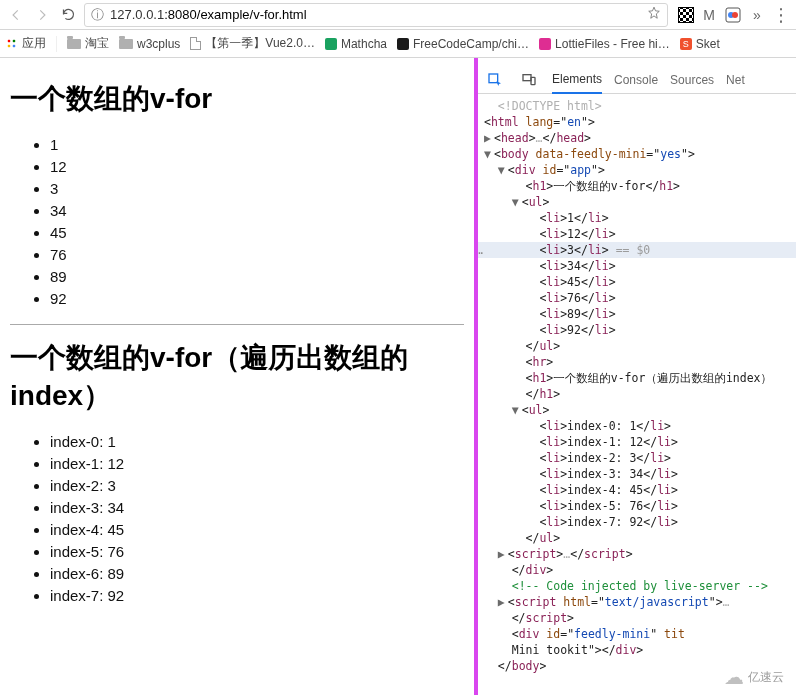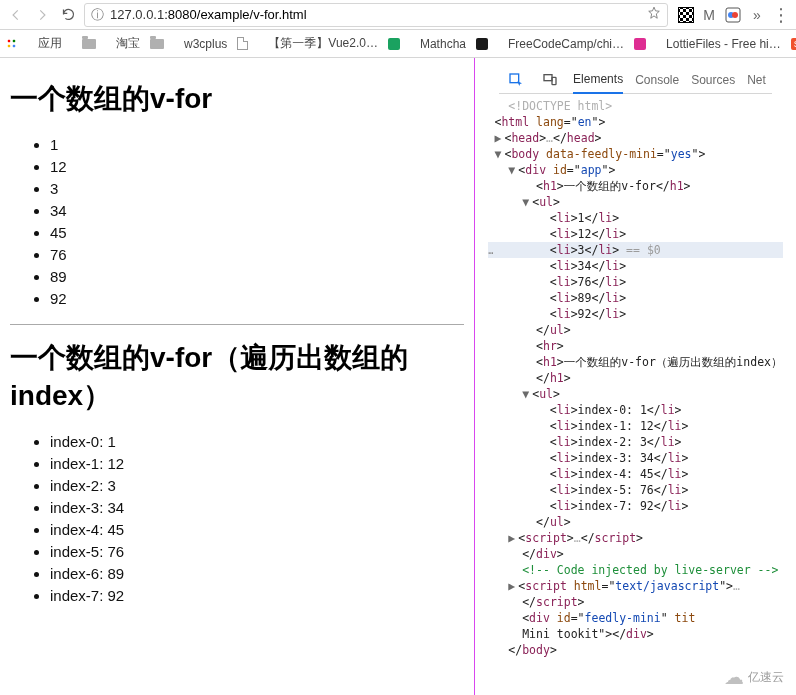--- a/index.html
+++ b/index.html
@@ -72,21 +72,21 @@
     border-bottom: 1px solid #d6d6d6;
     display: flex;
     align-items: center;
     padding: 0 6px;
     gap: 10px;
     font-size: 12px;
     color: #454545;
     white-space: nowrap;
     overflow: hidden;
   }
-  .bm-item { display: flex; align-items: center; gap: 20px; }
+  .bm-item { display: flex; align-items: center; gap: 4px; }
   .bm-folder {
     width: 14px; height: 10px; background: #b0b0b0;
     border-radius: 1px;
     position: relative;
   }
   .bm-folder::before {
     content:""; position:absolute; top:-3px; left:0;
     width:6px; height:3px; background:#b0b0b0; border-radius:1px;
   }
   .bm-dot {
@@ -125,27 +125,26 @@
     margin: 14px 0 16px 0;
     color: #000;
   }
   .page ul { margin: 8px 0 8px 0; padding-left: 40px; }
   .page li { font-size: 15px; line-height: 22px; color: #111; }
   .page hr { border: none; border-top: 1px solid #aaa; margin: 14px 0 8px 0; }
 
   
   .devtools {
     width: 322px;
-    border-left: 1px solid #d946ef;
+    border-left: 4px solid #d946ef;
     display: flex;
     flex-direction: column;
     background: #fff;
     font-family: Menlo, Consolas, monospace;
     font-size: 11.5px;
-    align-items: center;
   }
   .dt-tabs {
     height: 28px;
     border-bottom: 1px solid #d6d6d6;
     display: flex;
     align-items: center;
     gap: 12px;
     padding: 0 6px;
     margin-top: 8px;
   }
@@ -342,20 +341,21 @@
         <div class="dt-line">&lt;<span class="p-tag">html</span> <span class="p-attr">lang</span>="<span class="p-val">en</span>"&gt;</div>
         <div class="dt-line"><span class="twisty">▶</span>&lt;<span class="p-tag">head</span>&gt;<span class="p-gray">…</span>&lt;/<span class="p-tag">head</span>&gt;</div>
         <div class="dt-line"><span class="twisty">▼</span>&lt;<span class="p-tag">body</span> <span class="p-attr">data-feedly-mini</span>="<span class="p-val">yes</span>"&gt;</div>
         <div class="dt-line">  <span class="twisty">▼</span>&lt;<span class="p-tag">div</span> <span class="p-attr">id</span>="<span class="p-val">app</span>"&gt;</div>
         <div class="dt-line">      &lt;<span class="p-tag">h1</span>&gt;<span class="p-text">一个数组的v-for</span>&lt;/<span class="p-tag">h1</span>&gt;</div>
         <div class="dt-line">    <span class="twisty">▼</span>&lt;<span class="p-tag">ul</span>&gt;</div>
         <div class="dt-line">        &lt;<span class="p-tag">li</span>&gt;<span class="p-text">1</span>&lt;/<span class="p-tag">li</span>&gt;</div>
         <div class="dt-line">        &lt;<span class="p-tag">li</span>&gt;<span class="p-text">12</span>&lt;/<span class="p-tag">li</span>&gt;</div>
         <div class="dt-line highlight">        &lt;<span class="p-tag">li</span>&gt;<span class="p-text">3</span>&lt;/<span class="p-tag">li</span>&gt;<span class="p-eq0"> == $0</span></div>
         <div class="dt-line">        &lt;<span class="p-tag">li</span>&gt;<span class="p-text">34</span>&lt;/<span class="p-tag">li</span>&gt;</div>
+        <div class="dt-line">        &lt;<span class="p-tag">li</span>&gt;<span class="p-text">45</span>&lt;/<span class="p-tag">li</span>&gt;</div>
         <div class="dt-line">        &lt;<span class="p-tag">li</span>&gt;<span class="p-text">76</span>&lt;/<span class="p-tag">li</span>&gt;</div>
         <div class="dt-line">        &lt;<span class="p-tag">li</span>&gt;<span class="p-text">89</span>&lt;/<span class="p-tag">li</span>&gt;</div>
         <div class="dt-line">        &lt;<span class="p-tag">li</span>&gt;<span class="p-text">92</span>&lt;/<span class="p-tag">li</span>&gt;</div>
         <div class="dt-line">      &lt;/<span class="p-tag">ul</span>&gt;</div>
         <div class="dt-line">      &lt;<span class="p-tag">hr</span>&gt;</div>
         <div class="dt-line">      &lt;<span class="p-tag">h1</span>&gt;<span class="p-text">一个数组的v-for（遍历出数组的index）</span></div>
         <div class="dt-line">      &lt;/<span class="p-tag">h1</span>&gt;</div>
         <div class="dt-line">    <span class="twisty">▼</span>&lt;<span class="p-tag">ul</span>&gt;</div>
         <div class="dt-line">        &lt;<span class="p-tag">li</span>&gt;<span class="p-text">index-0: 1</span>&lt;/<span class="p-tag">li</span>&gt;</div>
         <div class="dt-line">        &lt;<span class="p-tag">li</span>&gt;<span class="p-text">index-1: 12</span>&lt;/<span class="p-tag">li</span>&gt;</div>

